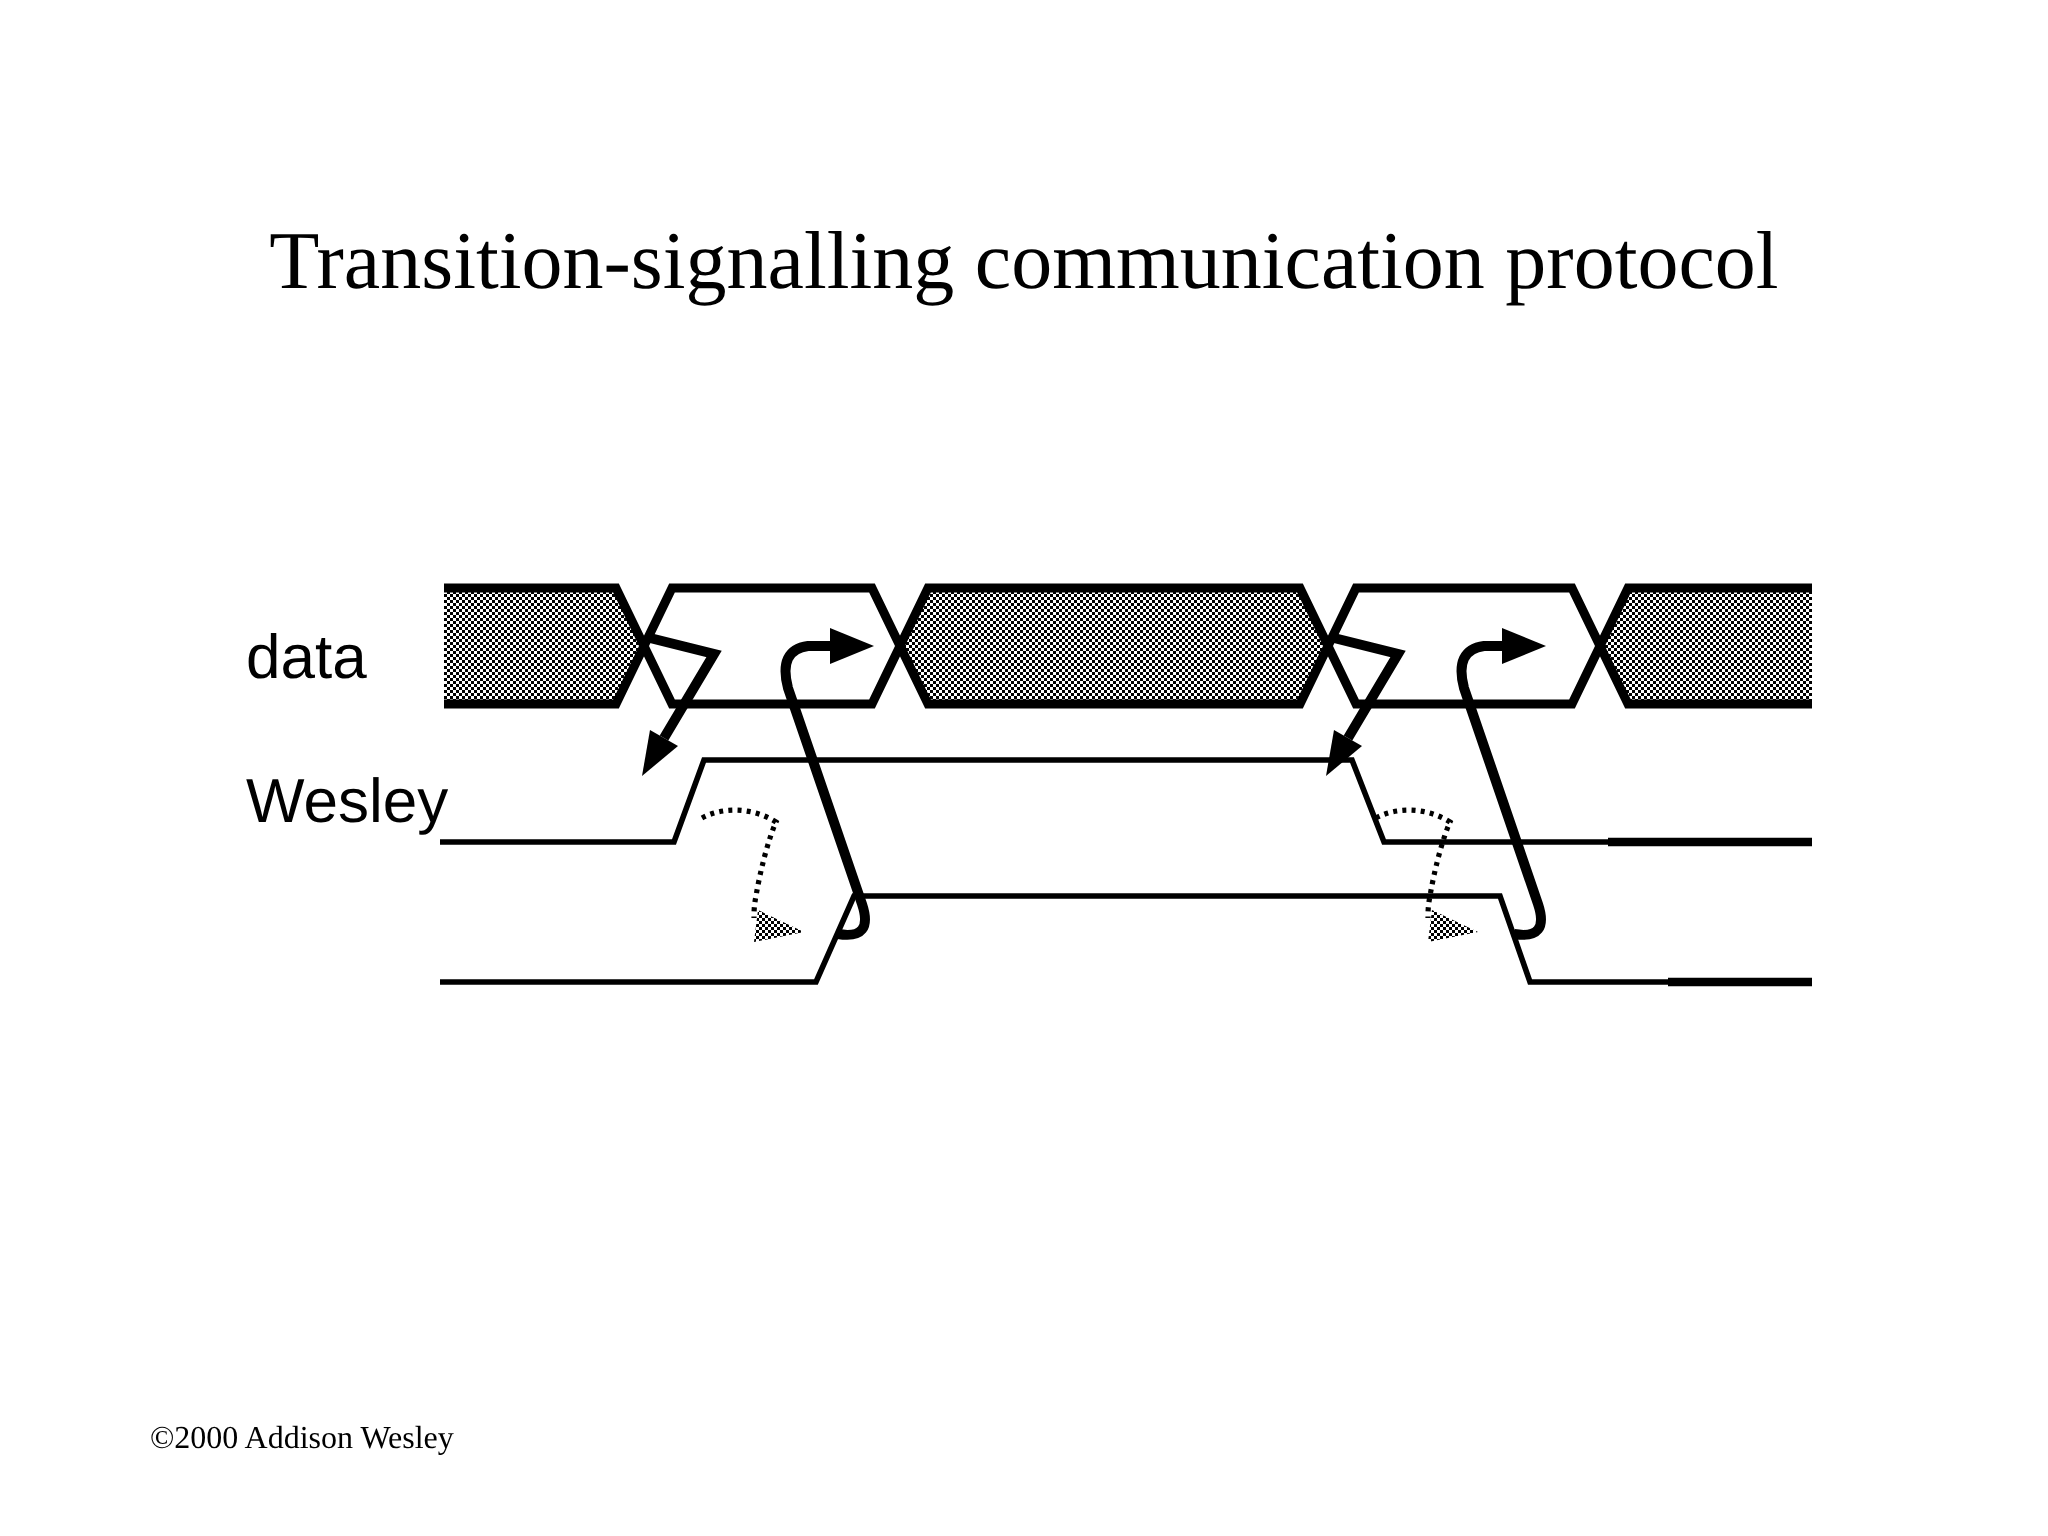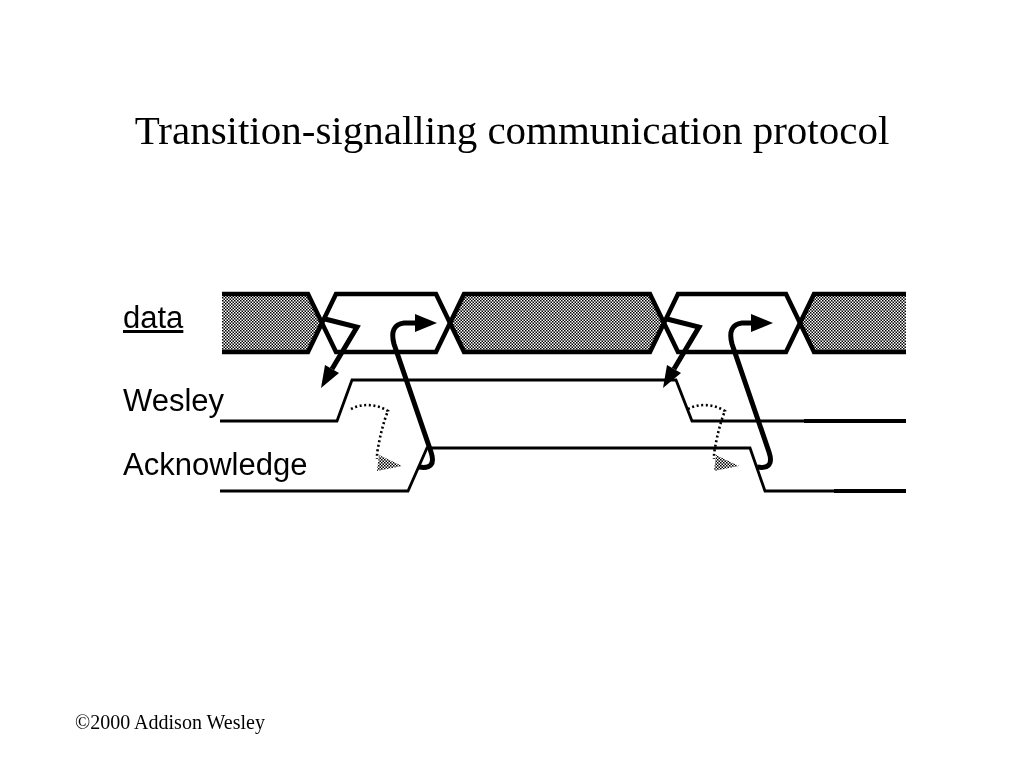--- a/index.html
+++ b/index.html
@@ -21,44 +21,43 @@
     white-space:nowrap;
   }
   .sig-label {
     position:absolute;
     left:123px;
     font-family:"Liberation Sans", sans-serif;
     font-size:31px;
     line-height:1;
     white-space:nowrap;
   }
-  .lbl-data        { top:302px;text-decoration:underline; }
+  .lbl-data        { top:313px; }
   .lbl-request     { top:385px; }
   .lbl-acknowledge { top:449px; }
   .copyright {
     position:absolute;
     left:75px; top:712px;
     font-family:"Liberation Serif", serif;
-    font-size:20px;
+    font-size:16px;
     line-height:1;
     white-space:nowrap;
     text-align:center;
   }
   svg.wave { position:absolute; left:0; top:0; }
 </style>
 </head>
 <body>
 
 <div class="slide">
 
   <div class="title">Transition-signalling communication protocol</div>
 
   <div class="sig-label lbl-data">data</div>
   <div class="sig-label lbl-request">Wesley</div>
-  <div class="sig-label lbl-acknowledge">Acknowledge</div>
 
   <svg class="wave" width="1024" height="768" viewBox="0 0 1024 768">
     <defs>
       <pattern id="chk" width="3" height="3" patternUnits="userSpaceOnUse">
         <rect width="3" height="3" fill="#ffffff"></rect>
         <path d="M0,0h1.5v1.5h-1.5z M1.5,1.5h1.5v1.5h-1.5z" fill="#000000"></path>
       </pattern>
     </defs>
 
     <g>

